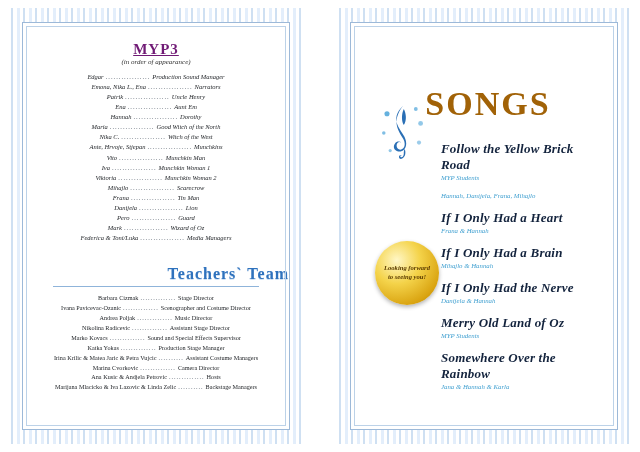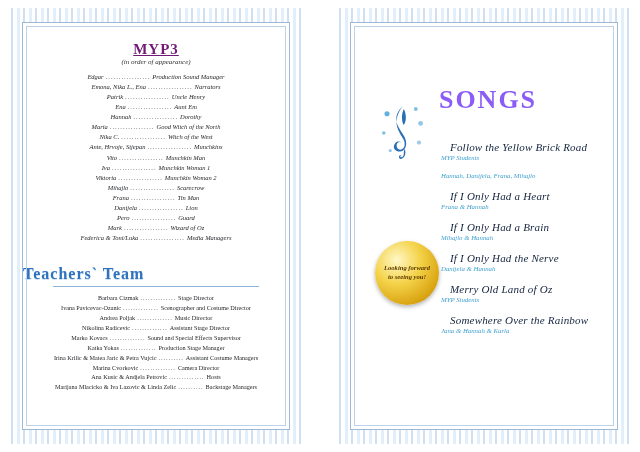--- a/index.html
+++ b/index.html
@@ -75,21 +75,21 @@
   .cast-dots{
     flex:0 1 auto;
     margin:0 2px;
     overflow:hidden;
     color:#5a6470;
     letter-spacing:1px;
   }
   .cast-role{font-style:italic;}
 
   .teachers-title{
-    text-align:left;
+    text-align:right;
     margin-top:22px;
     font-size:16px;
     font-weight:bold;
     color:#2f72bd;
     letter-spacing:1px;
     text-shadow:0 1px 0 #cfe2f5;
   }
   .teachers-rule{
     height:1px;background:#8fb4da;
     margin:3px 30px 6px 30px;
@@ -98,44 +98,43 @@
   .t-row{
     display:flex;align-items:baseline;justify-content:center;
     font-size:6.2px;color:#24272b;line-height:1.6;white-space:nowrap;
   }
 
   
   .songs-title{
     position:absolute;
     left:8px;right:0;top:62px;
     text-align:center;
-    font-size:26px;
-    font-weight:bold;
-    color:#8b5cf6;
+    font-size:34px;
+    font-weight:bold;
+    color:#a16207;
     letter-spacing:2px;
   }
   .clef{
     position:absolute;
     left:26px;top:78px;
     width:52px;height:64px;
   }
   .songs-list{
     position:absolute;
     left:90px;right:14px;top:118px;
   }
   .song{
     margin-bottom:11px;
   }
   .song-name{
-    font-size:11px;
+    font-size:13px;
     font-style:italic;
-    font-weight:normal;
+    font-weight:bold;
     color:#13233d;
     letter-spacing:.2px;
-    margin-left:9px;
   }
   .song-perf{
     font-size:6.8px;
     font-style:italic;
     color:#3f9fd0;
     margin-top:1px;
   }
   .balloon{
     position:absolute;
     left:24px;top:218px;

